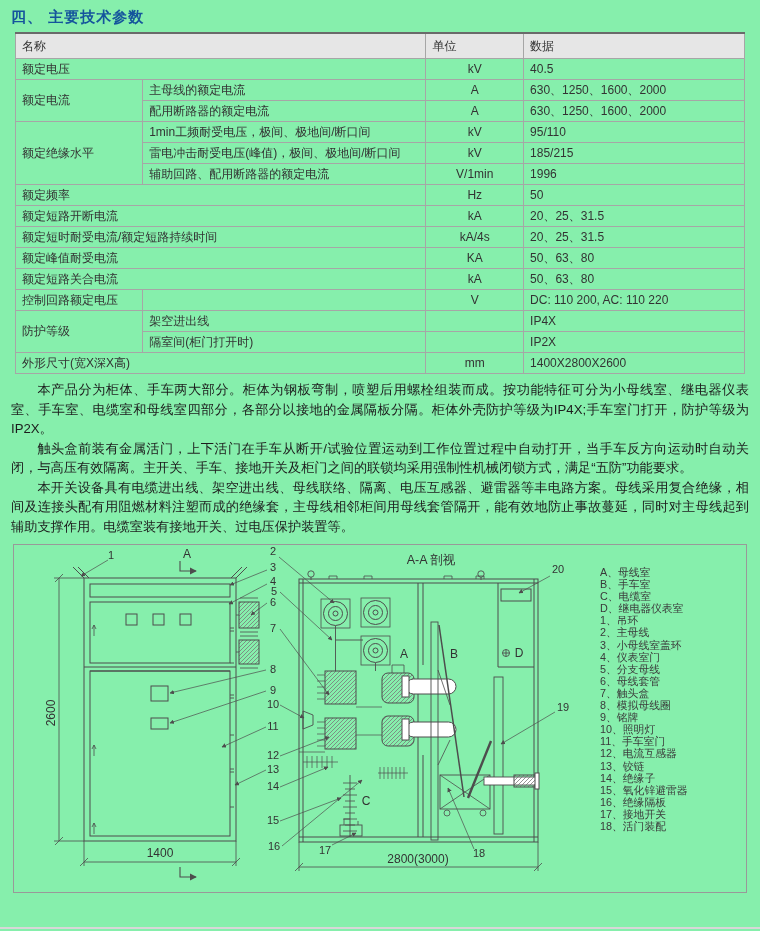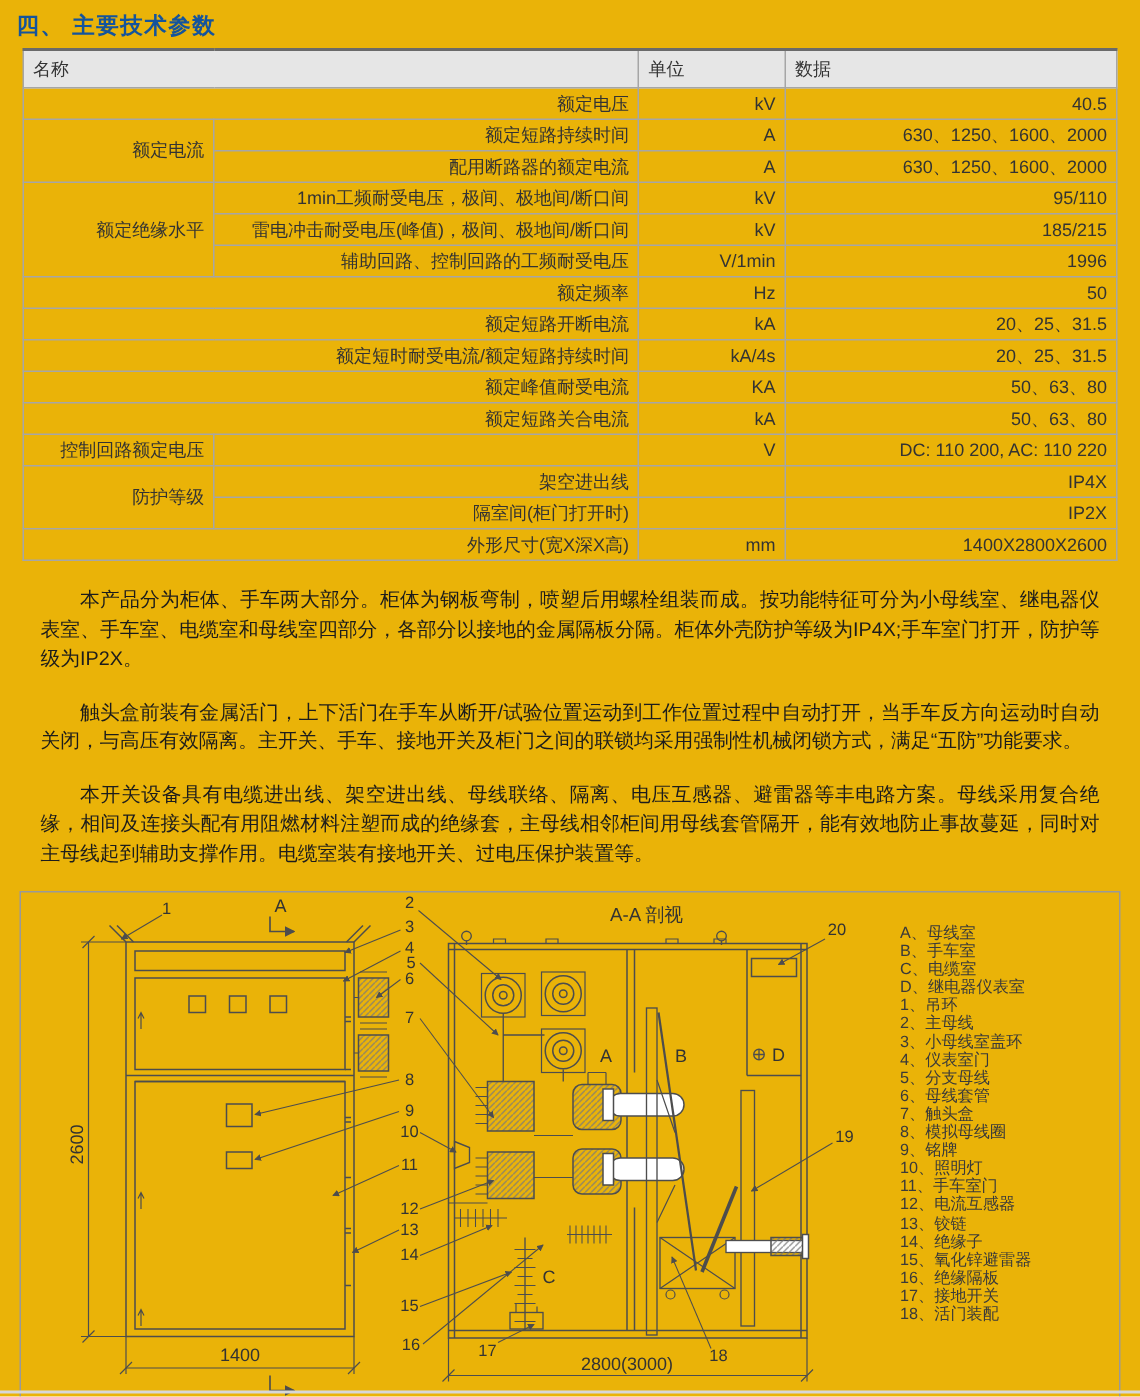--- a/index.html
+++ b/index.html
@@ -1,30 +1,30 @@
 <!DOCTYPE html>
 <html><head>
 <meta charset="utf-8">
 <style>
   html,body{margin:0;padding:0;background:#fff;}
-  .page{position:relative;width:760px;height:931px;overflow:hidden;background:#eab308;
+  .page{position:relative;width:760px;height:931px;overflow:hidden;background:#86efac;
         font-family:"Liberation Sans","DejaVu Sans",sans-serif;color:#222;}
   .sec-title{margin:8px 0 5px 11px;font-size:15px;font-weight:bold;color:#14549c;letter-spacing:1px;}
   .sec-title.sec5{margin-top:10px;}
   table.params{width:730px;margin:1px 0 0 15px;border-collapse:collapse;font-size:12px;color:#333;
                border:1px solid #9c9c9c;border-top:2px solid #6a6a6a;}
   table.params th,table.params td{border:1px solid #a6a6a6;font-weight:normal;line-height:1.2;
-               padding:2px 6px;text-align:right;}
+               padding:2px 6px;}
   table.params th{background:#e6e6e6;height:20px;text-align:left;}
   table.params td{height:16px;}
   td.l,th.l{text-align:left;padding-left:10px;}
   td.u,th.u{text-align:center;width:86px;}
   td.d,th.d{text-align:left;padding-left:14px;}
   .body-text{margin:6px 11px 0 11px;font-size:13.2px;line-height:19.5px;color:#1c1c1c;text-align:justify;}
-  .body-text p{margin:16px;text-indent:2em;}
+  .body-text p{margin:0;text-indent:2em;}
   .diagram{position:relative;margin:8px 13px 0 13px;width:732px;height:347px;border:1px solid #999;}
   .diagram svg{position:absolute;left:0;top:0;}
   .legend{position:absolute;left:586px;top:21px;width:144px;font-size:10.8px;line-height:12.1px;color:#3a3a3a;white-space:nowrap;}
   .page-bottom{position:absolute;left:0;bottom:2px;width:100%;border-top:2px solid #d7d7d7;}
 </style>
 </head>
 <body>
 
 <div class="page">
 
@@ -43,42 +43,42 @@
         <th class="u">单位</th>
         <th class="d">数据</th>
       </tr>
       <tr>
         <td class="l" colspan="2">额定电压</td>
         <td class="u">kV</td>
         <td class="d">40.5</td>
       </tr>
       <tr>
         <td class="l" rowspan="2">额定电流</td>
-        <td class="l">额定短路持续时间</td>
+        <td class="l">主母线的额定电流</td>
         <td class="u">A</td>
         <td class="d">630、1250、1600、2000</td>
       </tr>
       <tr>
         <td class="l">配用断路器的额定电流</td>
         <td class="u">A</td>
         <td class="d">630、1250、1600、2000</td>
       </tr>
       <tr>
         <td class="l" rowspan="3">额定绝缘水平</td>
         <td class="l">1min工频耐受电压，极间、极地间/断口间</td>
         <td class="u">kV</td>
         <td class="d">95/110</td>
       </tr>
       <tr>
         <td class="l">雷电冲击耐受电压(峰值)，极间、极地间/断口间</td>
         <td class="u">kV</td>
         <td class="d">185/215</td>
       </tr>
       <tr>
-        <td class="l">辅助回路、控制回路的工频耐受电压</td>
+        <td class="l">辅助回路、配用断路器的额定电流</td>
         <td class="u">V/1min</td>
         <td class="d">1996</td>
       </tr>
       <tr>
         <td class="l" colspan="2">额定频率</td>
         <td class="u">Hz</td>
         <td class="d">50</td>
       </tr>
       <tr>
         <td class="l" colspan="2">额定短路开断电流</td>

